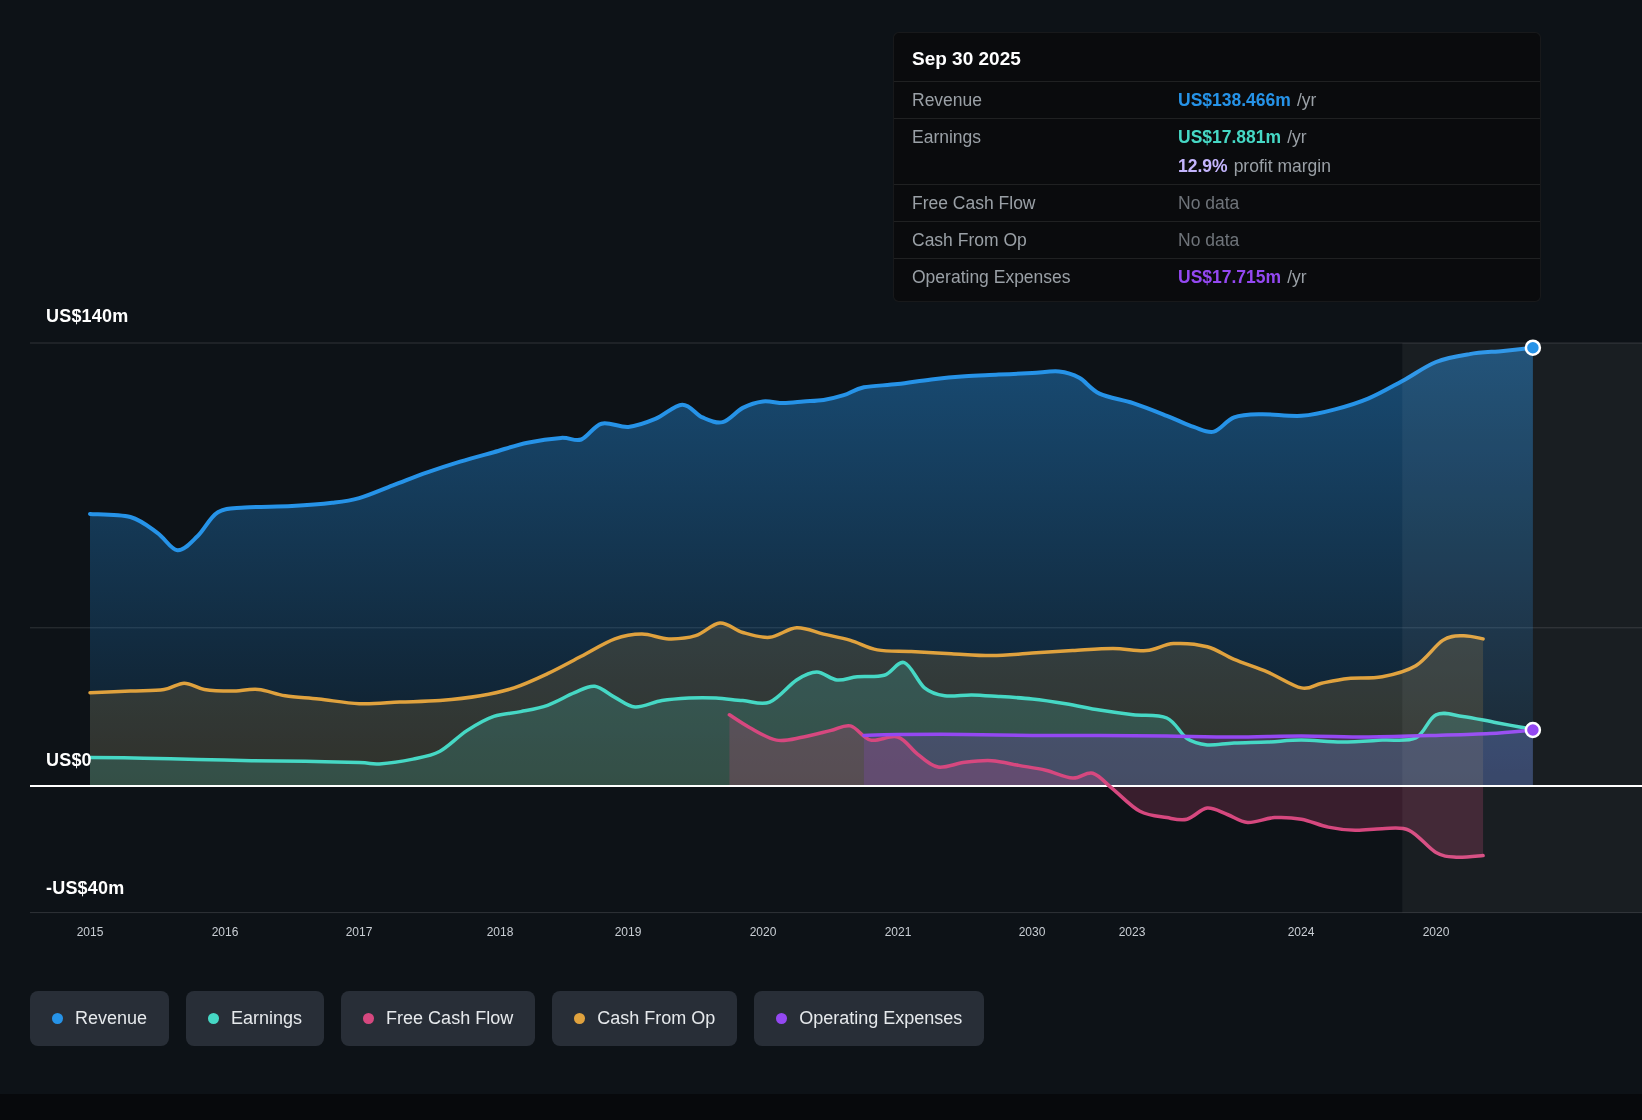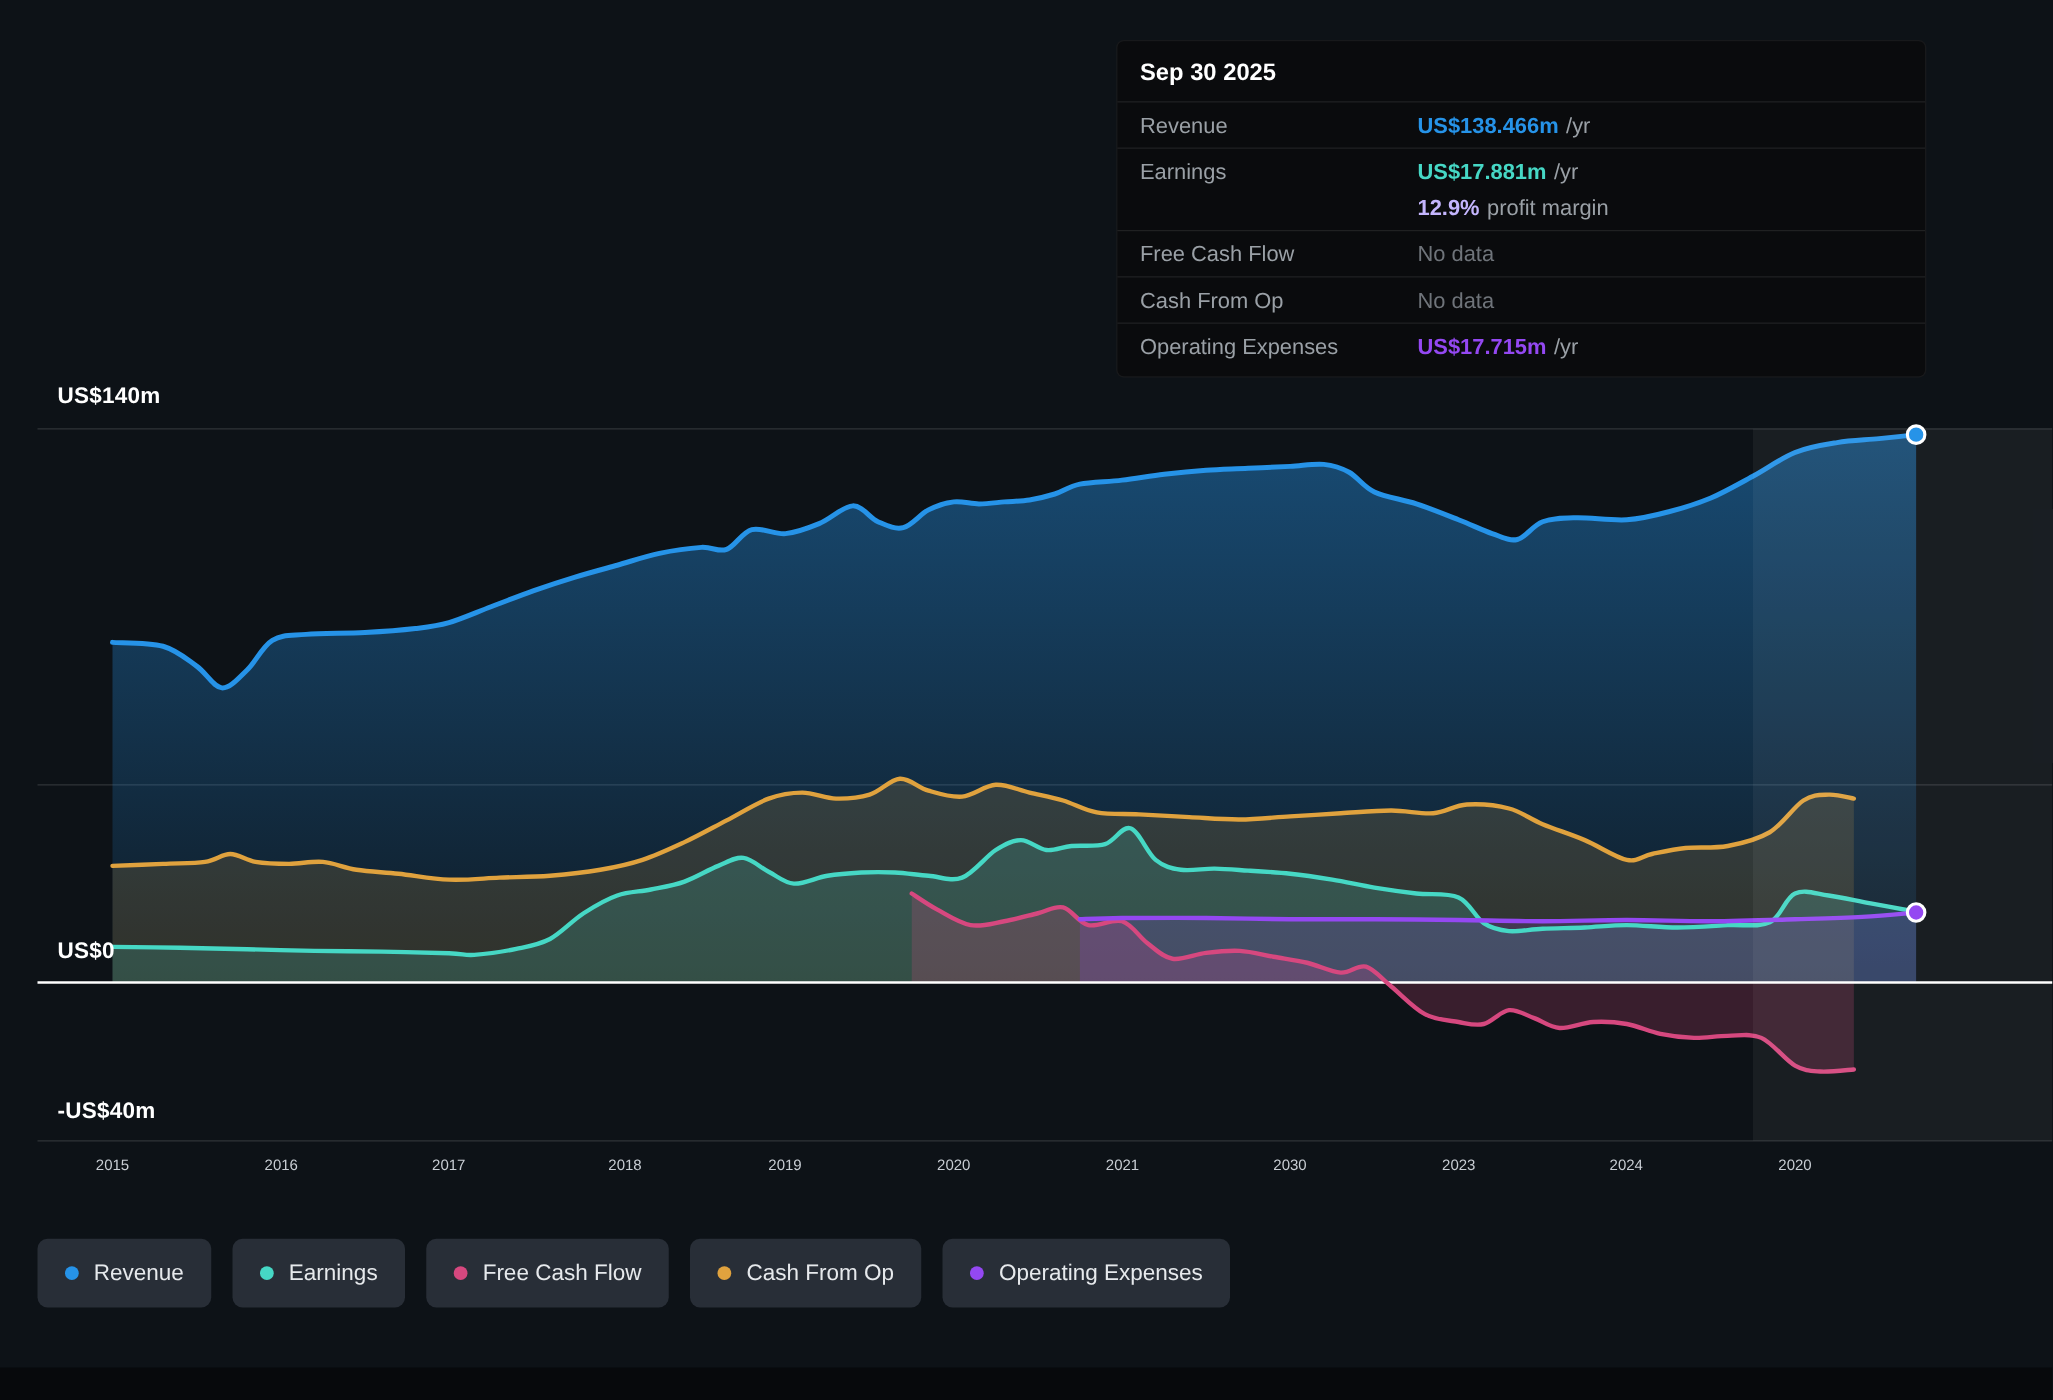--- a/index.html
+++ b/index.html
@@ -18,21 +18,21 @@
     background:#0a0b0d;border:1px solid rgba(255,255,255,0.06);border-radius:6px;
     padding-bottom:6px;z-index:5;
   }
   .tt-title{font-size:19px;font-weight:700;color:#ffffff;padding:15px 18px 11px;}
   .tt-row{
     display:grid;grid-template-columns:222px 1fr;align-items:center;
     padding:7px 18px;border-top:1px solid rgba(255,255,255,0.09);min-height:22px;
   }
   .tt-row.no-border{border-top:none;padding-top:0;}
   .tt-label{color:#9aa0a6;font-size:17.5px;}
-  .tt-value{font-size:17.5px;}
+  .tt-value{font-size:17.5px;margin-left:44px;}
   .tt-value b{font-weight:700;}
   .tt-value b.nodata{font-weight:400;}
   .tt-value b.white{color:#c4b5fd;}
   .tt-unit{margin-left:6px;color:#9aa0a6;}
   
   .legend{position:absolute;left:30px;top:991px;display:flex;gap:17px;z-index:4;}
   .chip{
     display:inline-flex;align-items:center;gap:12px;height:55px;padding:0 22px;
     background:#282e37;border-radius:8px;font-size:18px;color:#e6e9ec;cursor:pointer;
   }
@@ -75,21 +75,21 @@
   <div class="ylabel" style="top:878px">-US$40m</div>
 
   <div class="xtick" style="left:90px">2015</div>
   <div class="xtick" style="left:225px">2016</div>
   <div class="xtick" style="left:359px">2017</div>
   <div class="xtick" style="left:500px">2018</div>
   <div class="xtick" style="left:628px">2019</div>
   <div class="xtick" style="left:763px">2020</div>
   <div class="xtick" style="left:898px">2021</div>
   <div class="xtick" style="left:1032px">2030</div>
-  <div class="xtick" style="left:1167px">2023</div>
+  <div class="xtick" style="left:1132px">2023</div>
   <div class="xtick" style="left:1301px">2024</div>
   <div class="xtick" style="left:1436px">2020</div>
 
   <div class="tooltip">
     <div class="tt-title">Sep 30 2025</div>
 
     <div class="tt-row">
       <span class="tt-label">Revenue</span>
       <span class="tt-value"><b style="color: rgb(38, 147, 232);">US$138.466m</b><span class="tt-unit">/yr</span></span>
     </div>

